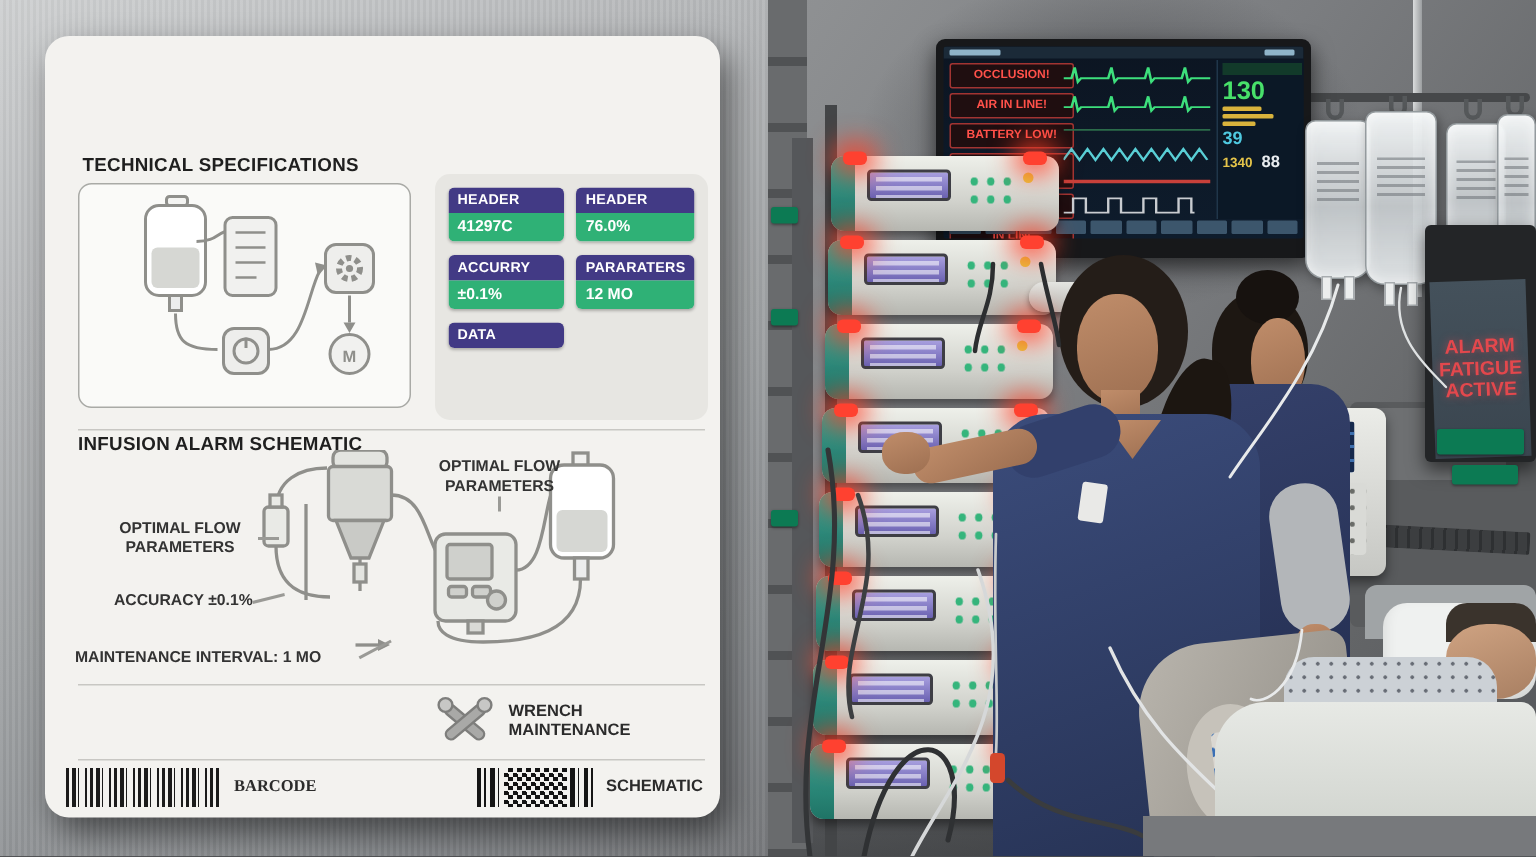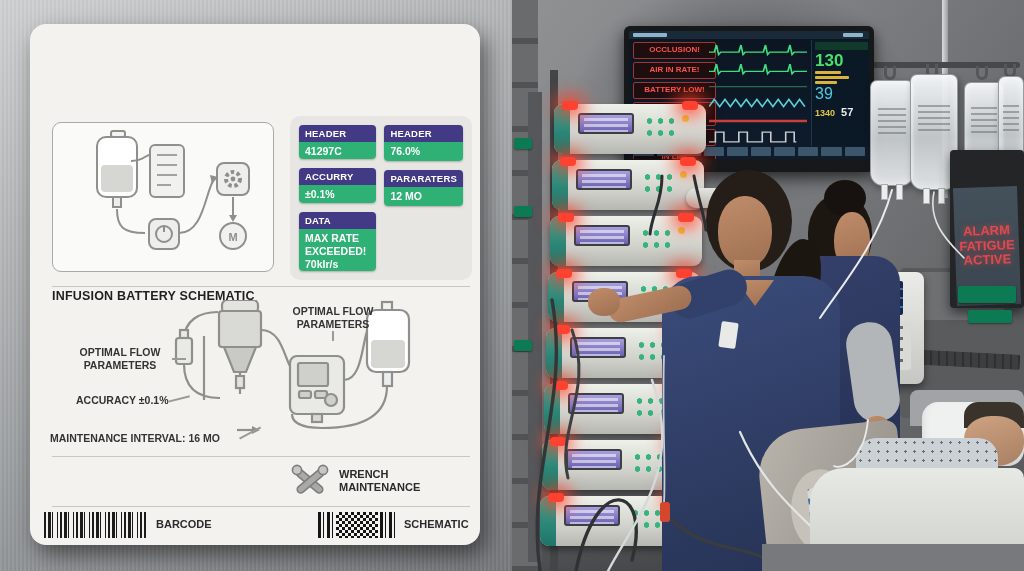--- a/index.html
+++ b/index.html
@@ -64,21 +64,21 @@
     position:relative;overflow:hidden;}
   #mtopbar{position:absolute;left:0;top:0;right:0;height:8px;background:#1b2a38;}
   #mtopbar i{position:absolute;top:2px;height:4px;background:#8fb4c9;border-radius:1px;}
   .alarm-box{position:absolute;left:4px;width:83px;background:#1f0e10;border:1.5px solid #a23432;
     border-radius:2px;color:#ff514a;font-weight:bold;font-size:8px;line-height:1.1;
     display:flex;align-items:center;justify-content:center;text-align:center;}
   #mwaves{position:absolute;left:80px;top:10px;width:98px;height:104px;}
   #mvitals{position:absolute;left:182px;top:9px;width:60px;height:106px;background:#0b1826;
     border-left:1px solid #20364a;padding:2px 3px;}
   .v-green{color:#48e06a;font-size:17px;font-weight:bold;line-height:1;}
-  .v-cyan{color:#4fc9e0;font-size:16px;font-weight:normal;line-height:1;}
+  .v-cyan{color:#4fc9e0;font-size:12px;font-weight:bold;line-height:1;}
   .v-yellow{color:#e5c44a;font-size:9px;font-weight:bold;}
   .v-white{color:#e8ecef;font-size:11px;font-weight:bold;}
   .ydash{height:3px;background:#d9b33c;border-radius:1px;margin:2px 0;}
   #mmenu{position:absolute;left:4px;bottom:3px;right:4px;height:9px;display:flex;gap:3px;}
   #mmenu i{flex:1;background:#3c566c;border-radius:1px;}
   #mstand{left:228px;top:172px;width:18px;height:16px;background:#1d1f21;z-index:4;}
 
   
   #pole-v{left:430px;top:0;width:6px;height:198px;background:linear-gradient(90deg,#dadcdd,#9b9ea0);z-index:3;}
   #crossbar{left:356px;top:62px;width:152px;height:6px;background:#46484a;border-radius:3px;z-index:3;}
@@ -194,20 +194,21 @@
 </style>
 </head>
 <body>
 
 <div id="stage">
 
   <div id="metal" class="abs"></div>
   <div id="spec-card" class="abs"></div>
 
 
+  <div class="abs sec-title" style="left:55px;top:103px;">TECHNICAL SPECIFICATIONS</div>
 
   <div id="flow-box" class="abs">
     <svg width="222" height="148" viewBox="0 0 222 148">
       <g stroke="#8f8f8b" stroke-width="2" fill="none">
         <rect x="58" y="8" width="14" height="6" rx="2" fill="#f4f4f2"></rect>
         <rect x="44" y="14" width="40" height="60" rx="9" fill="#ffffff"></rect>
         <rect x="48" y="42" width="32" height="27" rx="4" fill="#d6d7d3" stroke="none"></rect>
         <rect x="60" y="74" width="8" height="10" fill="#eceded"></rect>
         <path d="M64,86 C64,104 70,110 92,110"></path>
         <path d="M78,38 C92,38 92,31 100,31"></path>
@@ -240,39 +241,36 @@
       <div class="tile">
         <div class="tile-h">HEADER</div>
         <div class="tile-v pre">41297C</div>
       </div>
       <div class="tile">
         <div class="tile-h">ACCURRY</div>
         <div class="tile-v pre">±0.1%</div>
       </div>
       <div class="tile">
         <div class="tile-h">DATA</div>
-        <div class="tile-v pre">MAX RATE
-EXCEEDED!
-70kIr/s</div>
       </div>
     </div>
     <div class="tcol">
       <div class="tile">
         <div class="tile-h">HEADER</div>
         <div class="tile-v pre">76.0%</div>
       </div>
       <div class="tile">
         <div class="tile-h">PARARATERS</div>
         <div class="tile-v pre">12 MO</div>
       </div>
     </div>
   </div>
 
   <div class="abs divider" style="left:52px;top:286px;width:418px;"></div>
-  <div class="abs sec-title" style="left:52px;top:289px;">INFUSION BATTERY SCHEMATIC</div>
+  <div class="abs sec-title" style="left:52px;top:289px;">INFUSION ALARM SCHEMATIC</div>
 
   <div id="schematic-wrap" class="abs">
     <svg width="418" height="152" viewBox="0 0 418 152">
       <g stroke="#8f8f8b" stroke-width="2.2" fill="none">
         <path d="M132,40 C132,20 148,12 166,12"></path>
         <path d="M132,64 C132,92 150,98 168,98"></path>
         <rect x="124" y="38" width="16" height="26" rx="3" fill="#e9eae6"></rect>
         <rect x="128" y="30" width="8" height="8" fill="#e9eae6"></rect>
         <line x1="152" y1="36" x2="152" y2="100"></line>
         <rect x="170" y="0" width="36" height="13" rx="5" fill="#e3e4e0"></rect>
@@ -300,61 +298,61 @@
   </div>
 
   <div class="abs schem-label pre" style="left:68px;top:346px;width:104px;">OPTIMAL FLOW
 PARAMETERS</div>
   <div class="abs leader" style="left:172px;top:358px;width:14px;height:1.5px;"></div>
   <div class="abs schem-label pre" style="left:278px;top:305px;width:110px;">OPTIMAL FLOW
 PARAMETERS</div>
   <div class="abs leader" style="left:332px;top:331px;width:1.5px;height:10px;"></div>
   <div class="abs schem-label" style="left:76px;top:394px;">ACCURACY ±0.1%</div>
   <div class="abs leader" style="left:168px;top:398px;width:22px;height:1.5px;transform:rotate(-14deg);"></div>
-  <div class="abs schem-label" style="left:50px;top:432px;">MAINTENANCE INTERVAL: 16 MO</div>
+  <div class="abs schem-label" style="left:50px;top:432px;">MAINTENANCE INTERVAL: 1 MO</div>
   <div class="abs leader" style="left:238px;top:432px;width:24px;height:1.5px;transform:rotate(-28deg);"></div>
 
   <div class="abs divider" style="left:52px;top:456px;width:418px;"></div>
 
   <div class="abs foot-item" style="left:290px;top:462px;">
     <svg width="40" height="38" viewBox="0 0 40 38">
       <g fill="#a9a9a7" stroke="#7e7e7c" stroke-width="1.6">
         <rect x="4" y="16" width="32" height="7" rx="3.5" transform="rotate(40 20 19)"></rect>
         <rect x="4" y="16" width="32" height="7" rx="3.5" transform="rotate(-40 20 19)"></rect>
         <circle cx="7" cy="8" r="4.6" fill="#c7c7c5"></circle>
           <circle cx="33" cy="8" r="4.6" fill="#c7c7c5"></circle>
       </g>
     </svg>
     <div class="foot-label pre">WRENCH
 MAINTENANCE</div>
   </div>
 
   <div class="abs divider" style="left:52px;top:506px;width:418px;"></div>
 
   <div id="barcode" class="abs"></div>
-  <div class="abs code-label" style="left:156px;top:518px;">BARCODE</div>
+  <div class="abs code-label" style="left:156px;top:518px;font-family:Liberation Serif, serif;">BARCODE</div>
   <div id="datamatrix" class="abs">
     <div class="bars"></div>
     <div class="matrix"></div>
     <div class="bars"></div>
   </div>
   <div class="abs code-label" style="left:404px;top:518px;">SCHEMATIC</div>
 
   <div id="photo" class="abs">
     <div id="wall-dark" class="abs"></div>
     <div id="floor-shade" class="abs"></div>
 
     <div id="monitor" class="abs">
       <div id="mscreen">
         <div id="mtopbar">
           <i style="left:4px;width:34px;"></i>
             <i style="right:6px;width:20px;"></i>
         </div>
         <div class="alarm-box" style="top:11px;height:17px;">OCCLUSION!</div>
-        <div class="alarm-box" style="top:31px;height:17px;">AIR IN RATE!</div>
+        <div class="alarm-box" style="top:31px;height:17px;">AIR IN LINE!</div>
         <div class="alarm-box" style="top:51px;height:17px;">BATTERY LOW!</div>
         <div class="alarm-box pre" style="top:71px;height:24px;">MAX RATE
 EXCEEDED!</div>
         <div class="alarm-box" style="top:98px;height:17px;">OCCLUSION!</div>
         <div class="alarm-box" style="top:118px;height:17px;">IN LIN!</div>
         <svg id="mwaves" class="abs" viewBox="0 0 92 130" preserveAspectRatio="none">
           <path d="M0,14 l5,0 l2,-9 l2,12 l2,-3 l12,0 l5,0 l2,-9 l2,12 l2,-3 l12,0 l5,0 l2,-9 l2,12 l2,-3 l12,0 l5,0 l2,-9 l2,12 l2,-3 l12,0" stroke="#3ddf7c" stroke-width="1.6" fill="none"></path>
           <path d="M0,38 l5,0 l2,-9 l2,12 l2,-3 l12,0 l5,0 l2,-9 l2,12 l2,-3 l12,0 l5,0 l2,-9 l2,12 l2,-3 l12,0 l5,0 l2,-9 l2,12 l2,-3 l12,0" stroke="#3ddf7c" stroke-width="1.6" fill="none"></path>
           <path d="M0,57 h92" stroke="#2b6b4a" stroke-width="1.4" fill="none"></path>
           <path d="M0,82 l5,-9 l5,9 l5,-9 l5,9 l5,-9 l5,9 l5,-9 l5,9 l5,-9 l5,9 l5,-9 l5,9 l5,-9 l5,9 l5,-9 l5,9 l5,-9 l5,9" stroke="#59cfd6" stroke-width="1.6" fill="none"></path>
@@ -363,21 +361,21 @@
         </svg>
         <div id="mvitals">
           <div style="height:8px;background:#123a2a;margin-bottom:2px;"></div>
           <div class="v-green">130</div>
           <div class="ydash" style="width:26px;"></div>
             <div class="ydash" style="width:34px;"></div>
             <div class="ydash" style="width:22px;"></div>
           <div class="v-cyan">39</div>
           <div style="display:flex;gap:6px;align-items:baseline;margin-top:4px;">
             <span class="v-yellow">1340</span>
-            <span class="v-white">57</span>
+            <span class="v-white">88</span>
           </div>
         </div>
         <div id="mmenu">
           <i></i>
             <i></i>
             <i></i>
             <i></i>
             <i></i>
             <i></i>
             <i></i>

